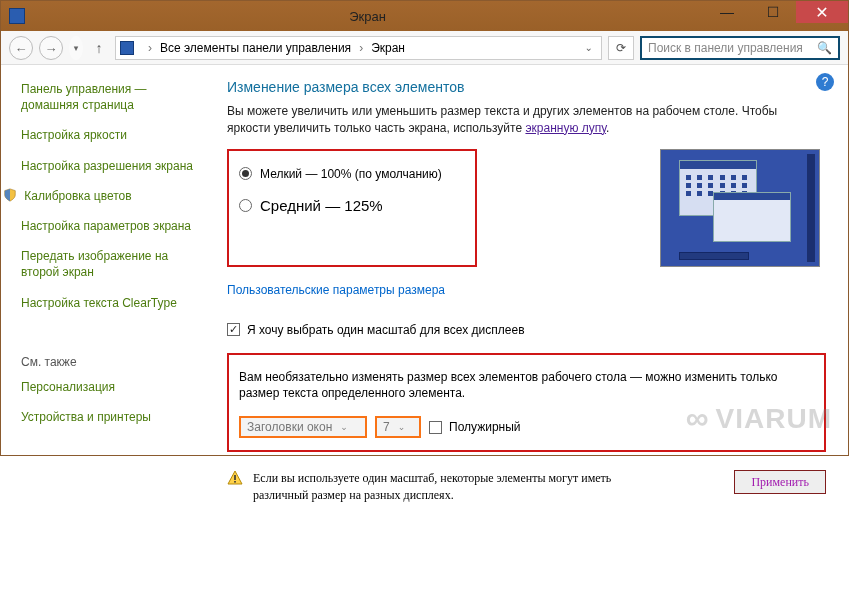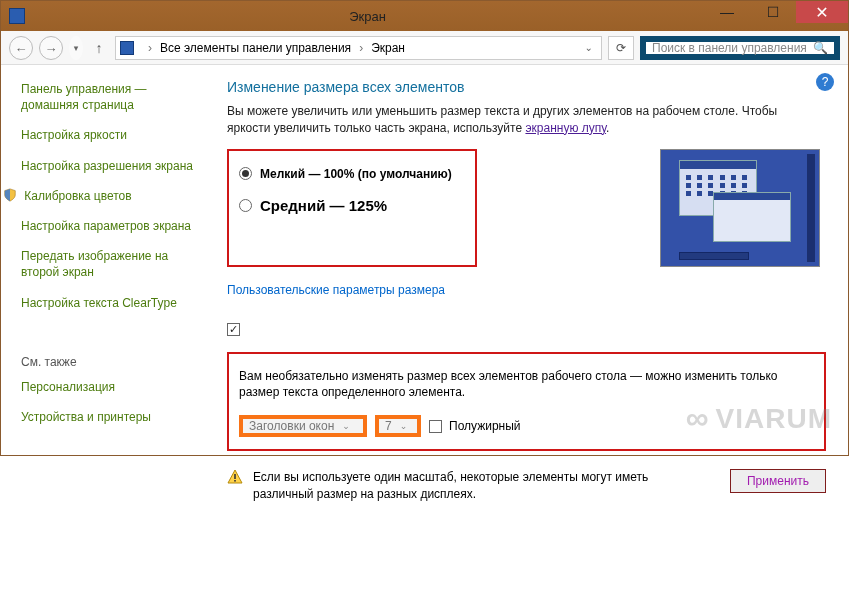--- a/index.html
+++ b/index.html
@@ -14,39 +14,39 @@
 .sysicon { width: 16px; height: 16px; background: #2a5db0; border: 1px solid #133a78; display: inline-block; margin-right: 6px; }
 
 .navbar { height: 34px; border-bottom: 1px solid #ddd; display: flex; align-items: center; padding: 0 8px; gap: 6px; background: #f7f7f7; }
 .navbtn { width: 24px; height: 24px; border: 1px solid #bbb; border-radius: 50%; display: flex; align-items: center; justify-content: center; font-size: 13px; color: #666; background: #fafafa; }
 .navbtn.small { border: none; width: 14px; font-size: 9px; }
 .uparrow { width: 20px; text-align: center; color: #555; font-size: 14px; }
 .addrbar { flex: 1; height: 24px; border: 1px solid #ccc; background: #fff; display: flex; align-items: center; padding: 0 4px; gap: 6px; font-size: 12px; }
 .addrbar .crumb-sep { color: #777; padding: 0 2px; }
 .addrbar .dropbtn { margin-left: auto; color: #666; font-size: 10px; padding: 0 4px; }
 .refreshbtn { width: 26px; height: 24px; border: 1px solid #ccc; background: #fff; display: flex; align-items: center; justify-content: center; color: #555; }
-.searchbox { width: 200px; height: 24px; border: 6px solid #0c4a6e; background: #fff; display: flex; align-items: center; padding: 0 6px; color: #888; }
+.searchbox { width: 200px; height: 24px; border: 2px solid #0c4a6e; background: #fff; display: flex; align-items: center; padding: 0 6px; color: #888; }
 .searchbox span.ph { flex: 1; }
 .searchbox .sicon { color: #666; }
 
 .body { display: flex; height: calc(100% - 64px); }
 .sidebar { width: 210px; padding: 16px 12px 10px 20px; font-size: 12px; }
 .sidebar a { color: #4d7c0f; text-decoration: none; display: block; margin-bottom: 14px; line-height: 1.35; cursor: pointer; }
 .sidebar .withicon { position: relative; padding-left: 0; }
 .sidebar .shield { width: 14px; height: 14px; display: inline-block; vertical-align: -2px; margin-left: -18px; margin-right: 4px; }
 .sidebar .footer { position: absolute; bottom: 16px; width: 180px; }
 .sidebar .footer .hdr { color: #555; font-size: 12px; margin-bottom: 10px; }
 
 .main { flex: 1; padding: 14px 22px 10px 16px; position: relative; }
 .helpicon { position: absolute; top: 8px; right: 14px; width: 18px; height: 18px; border-radius: 50%; background: #2f7bd1; color: #fff; font-size: 12px; display: flex; align-items: center; justify-content: center; }
 h2.sect { color: #13709e; font-size: 14px; font-weight: 400; margin-bottom: 8px; }
 .desc { color: #222; font-size: 12px; line-height: 1.4; margin-bottom: 12px; max-width: 560px; }
 .desc a { color: #4c1d95; text-decoration: underline; }
 
-.sizerow { display: flex; gap: 28px; position: relative; font-weight: bold; }
+.sizerow { display: flex; gap: 28px; position: relative; }
 .redbox1 { border: 2px solid #cf1717; padding: 10px 16px 10px 10px; width: 250px; }
 .radioitem { display: flex; align-items: center; gap: 8px; margin: 6px 0 16px 0; font-size: 13px; cursor: pointer; }
 .radioitem:last-child { margin-bottom: 4px; }
 .radio { width: 13px; height: 13px; border: 1px solid #666; border-radius: 50%; display: inline-flex; align-items: center; justify-content: center; }
 .radio.checked::after { content: ""; width: 7px; height: 7px; background: #333; border-radius: 50%; }
 .radioitem .lbl1 { font-size: 12px; }
 .radioitem .lbl2 { font-size: 15px; }
 
 .preview { width: 160px; height: 118px; background: #3351a8; border: 1px solid #888; position: relative; margin-left: auto; margin-right: 6px; }
 .preview .bar { position: absolute; right: 4px; top: 4px; bottom: 4px; width: 8px; background: #1b2f6f; }
@@ -60,26 +60,26 @@
 
 .linkline { margin-top: 16px; }
 .linkline a { color: #0066cc; text-decoration: none; cursor: pointer; }
 
 .chkline { margin-top: 26px; display: flex; align-items: center; gap: 7px; font-size: 12px; }
 .chkbox { width: 13px; height: 13px; border: 1px solid #666; background: #fff; display: inline-flex; align-items: center; justify-content: center; font-size: 11px; color: #222; }
 
 .redbox2 { border: 2px solid #cf1717; padding: 8px 10px 12px 10px; margin-top: 16px; }
 .redbox2 .desc2 { font-size: 12px; line-height: 1.4; margin: 6px 0 14px 0; }
 .ctrlrow { display: flex; align-items: center; gap: 8px; }
-.combo { height: 22px; border: 4px solid #f97316; background: #f3f3f3; display: flex; align-items: center; padding: 0 6px; color: #777; font-size: 12px; }
+.combo { height: 22px; border: 2px solid #f97316; background: #f3f3f3; display: flex; align-items: center; padding: 0 6px; color: #777; font-size: 12px; }
 .combo .dd { margin-left: 8px; font-size: 9px; color: #888; }
 .combo.w1 { width: 128px; }
 .combo.w2 { width: 46px; }
 
-.bottomrow { margin-top: 18px; display: flex; align-items: flex-start; gap: 10px; }
+.bottomrow { margin-top: 18px; display: flex; align-items: flex-start; gap: 10px; font-family: Liberation Serif, serif; }
 .warnicon { width: 16px; height: 16px; }
 .warntext { font-size: 12px; line-height: 1.4; flex: 1; max-width: 400px; }
 .applybtn { margin-left: auto; height: 24px; padding: 0 16px; border: 1px solid #7f1d1d; background: #eee; color: #a21caf; font-size: 12px; display: flex; align-items: center; }
 
 .watermark { position: absolute; right: 16px; bottom: 18px; font-size: 28px; font-weight: 800; color: rgba(130,130,130,0.32); letter-spacing: 1px; font-family: Arial, sans-serif; display: flex; align-items: center; gap: 6px; }
 .watermark .inf { font-size: 32px; }
 </style>
 </head>
 <body>
 
@@ -186,20 +186,21 @@
               <div class="tb"></div>
             </div>
           <div class="task"></div>
         </div>
       </div>
 
       <div class="linkline"><a>Пользовательские параметры размера</a></div>
 
       <div class="chkline">
         <span class="chkbox">✓</span>
+        <span>Я хочу выбрать один масштаб для всех дисплеев</span>
       </div>
 
       <div class="redbox2">
         <p class="desc2">Вам необязательно изменять размер всех элементов рабочего стола — можно изменить только размер текста определенного элемента.</p>
         <div class="ctrlrow">
           <div class="combo w1">
             <span>Заголовки окон</span>
             <span class="dd">⌄</span>
           </div>
           <div class="combo w2">

